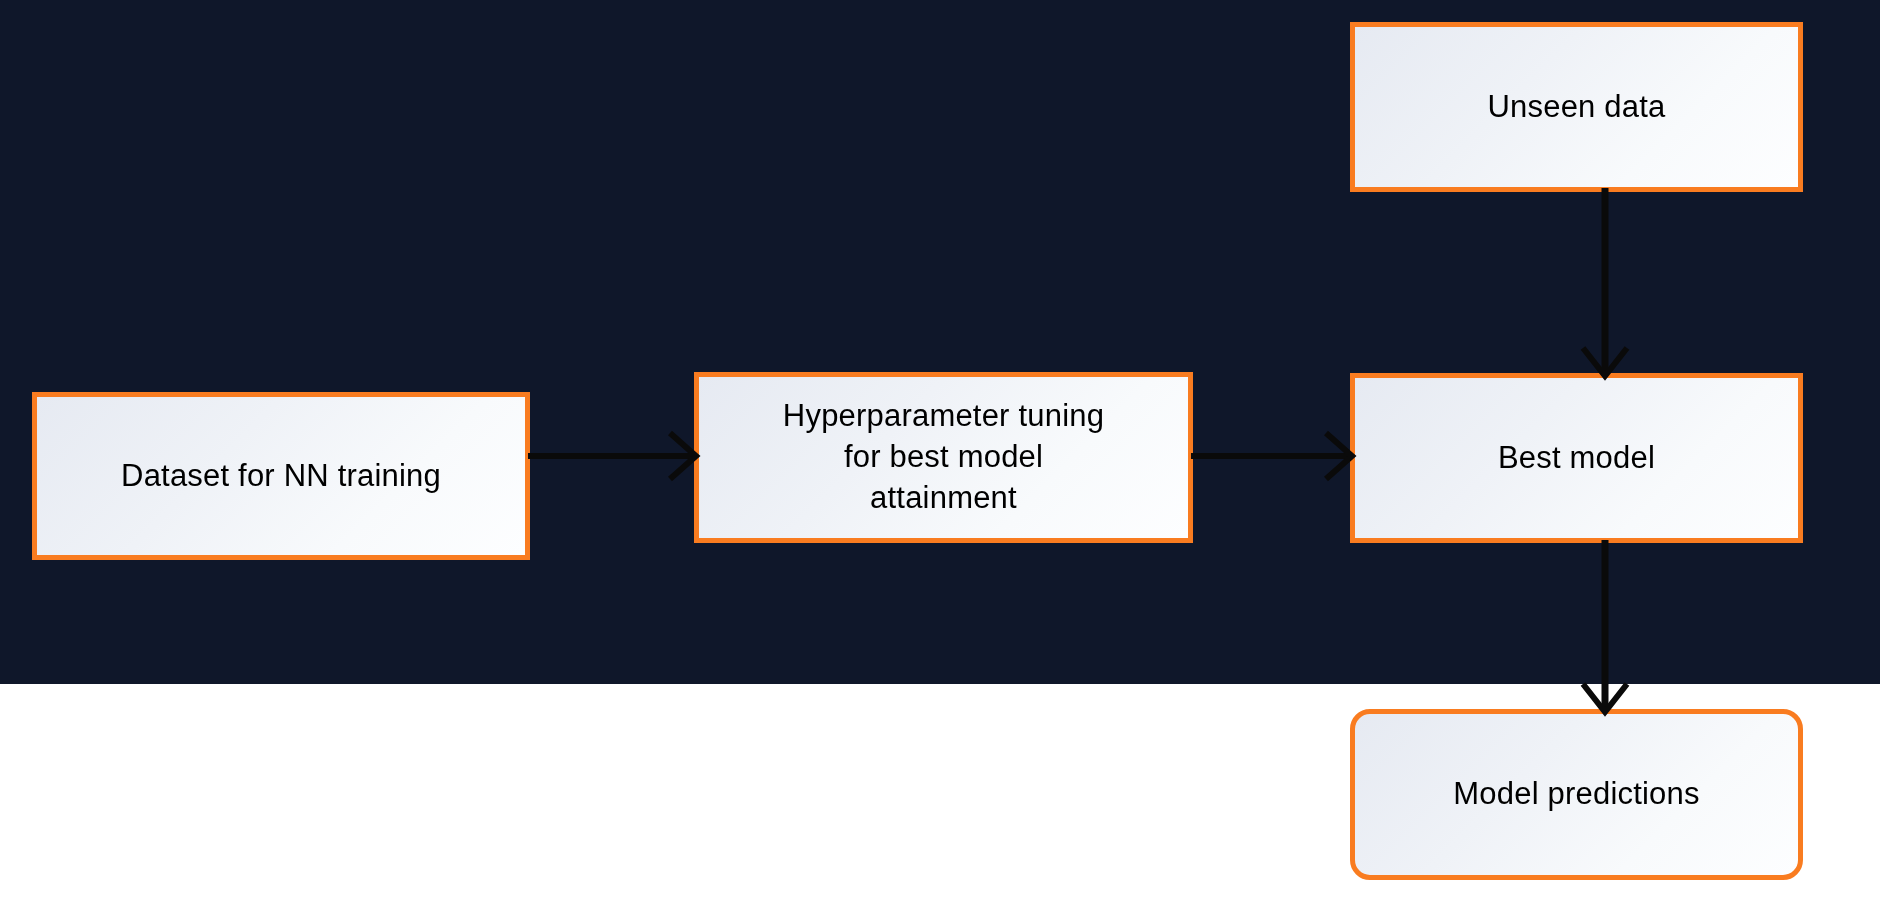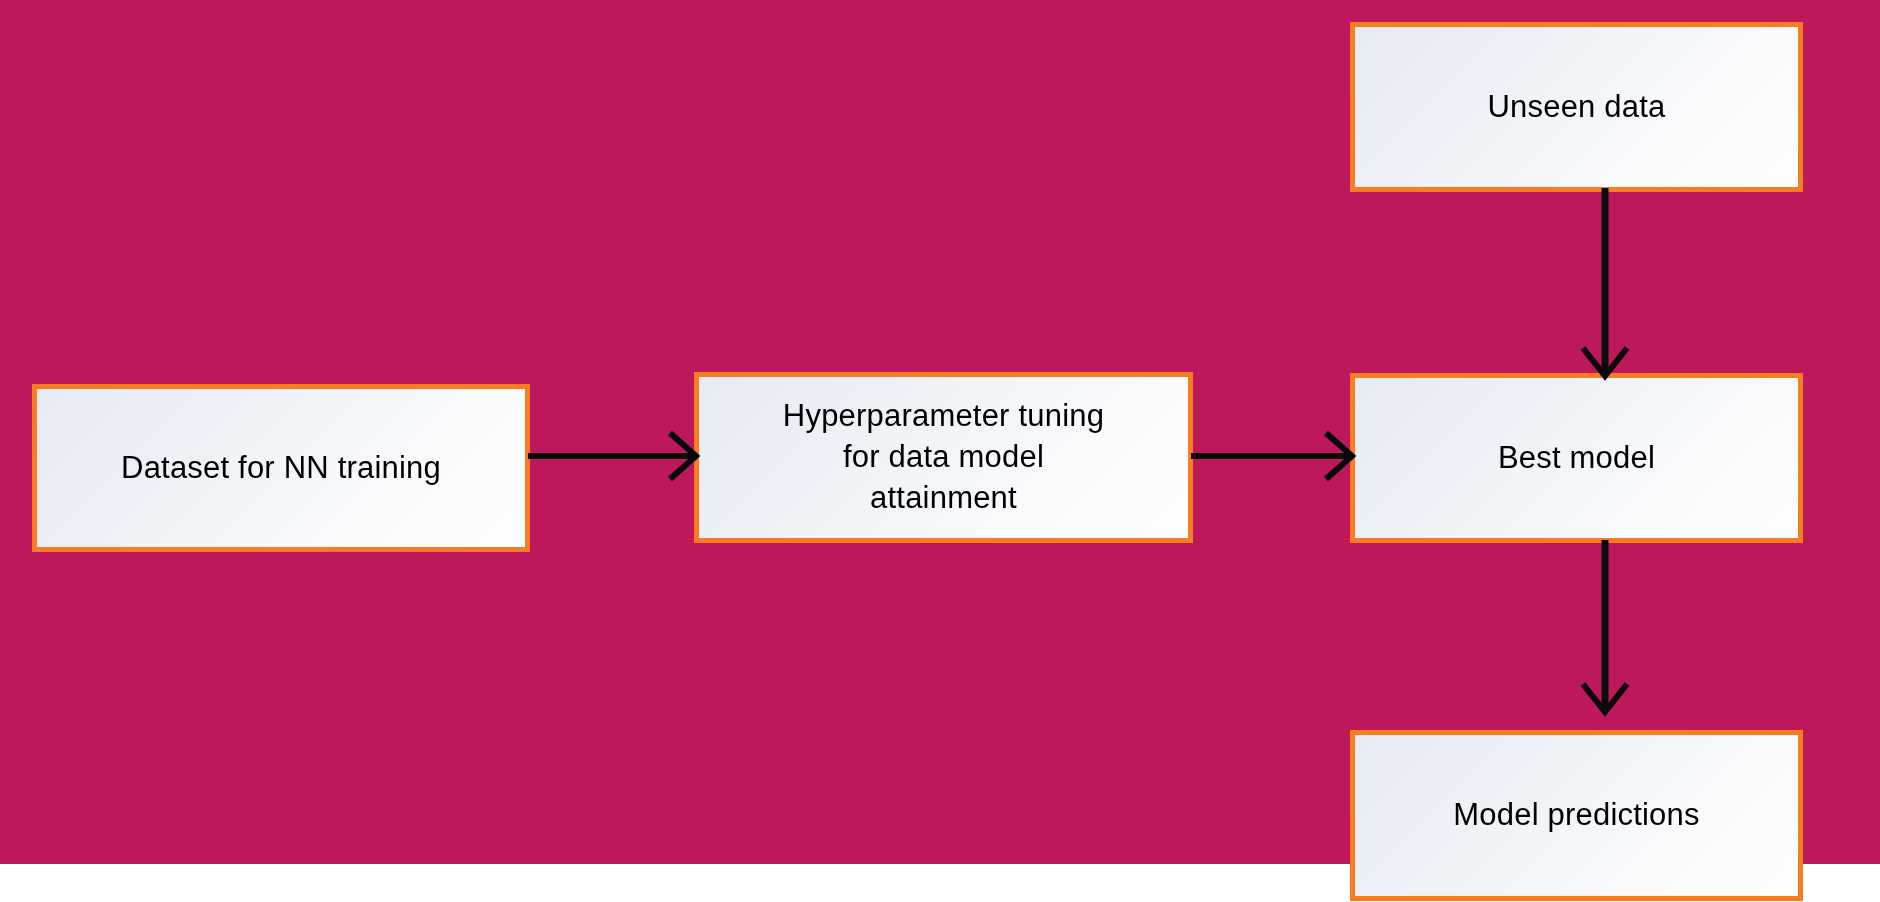--- a/index.html
+++ b/index.html
@@ -9,22 +9,22 @@
   }
   body {
     width: 1880px;
     height: 902px;
     font-family: "Liberation Sans", sans-serif;
     overflow: hidden;
   }
   #canvas {
     position: relative;
     width: 1880px;
-    height: 864px;
-    background: #be185d;
+    height: 684px;
+    background: #0f172a;
   }
   .node {
     position: absolute;
     box-sizing: border-box;
     border: 5px solid #F97C20;
     background: linear-gradient(135deg, #E6EAF2 0%, #EFF2F7 38%, #F8FAFC 70%, #FDFEFF 100%);
     display: flex;
     align-items: center;
     justify-content: center;
     text-align: center;
@@ -32,25 +32,25 @@
   .node-label {
     color: #000000;
     font-size: 31px;
     line-height: 1.32;
     font-family: "Liberation Sans", sans-serif;
     letter-spacing: 0.2px;
     white-space: pre-line;
     padding: 0 10px;
   }
   
-  #node-dataset       { left: 32px;   top: 384px; width: 498px; height: 168px; }
+  #node-dataset       { left: 32px;   top: 392px; width: 498px; height: 168px; }
   #node-hyperparam    { left: 694px;  top: 372px; width: 499px; height: 171px; }
   #node-best-model    { left: 1350px; top: 373px; width: 453px; height: 170px; justify-content: center; }
   #node-unseen-data   { left: 1350px; top: 22px;  width: 453px; height: 170px; }
-  #node-predictions   { left: 1350px; top: 730px; width: 453px; height: 171px; }
+  #node-predictions   { left: 1350px; top: 709px; width: 453px; height: 171px; border-radius: 20px; }
 
   
   .edge { position: absolute; }
   #edge-dataset-hyperparam { left: 528px;  top: 426px; width: 170px; height: 60px; }
   #edge-hyperparam-best    { left: 1191px; top: 426px; width: 163px; height: 60px; }
   #edge-unseen-best        { left: 1575px; top: 188px; width: 60px;  height: 190px; }
   #edge-best-predictions   { left: 1575px; top: 540px; width: 60px;  height: 174px; }
   .edge svg { display: block; width: 100%; height: 100%; overflow: visible; }
 </style>
 </head>
@@ -61,21 +61,21 @@
   <div class="node" id="node-unseen-data">
     <span class="node-label">Unseen data</span>
   </div>
 
   <div class="node" id="node-dataset">
     <span class="node-label">Dataset for NN training</span>
   </div>
 
   <div class="node" id="node-hyperparam">
     <span class="node-label">Hyperparameter tuning
-for data model
+for best model
 attainment</span>
   </div>
 
   <div class="node" id="node-best-model">
     <span class="node-label">Best model</span>
   </div>
 
   <div class="node" id="node-predictions">
     <span class="node-label">Model predictions</span>
   </div>

